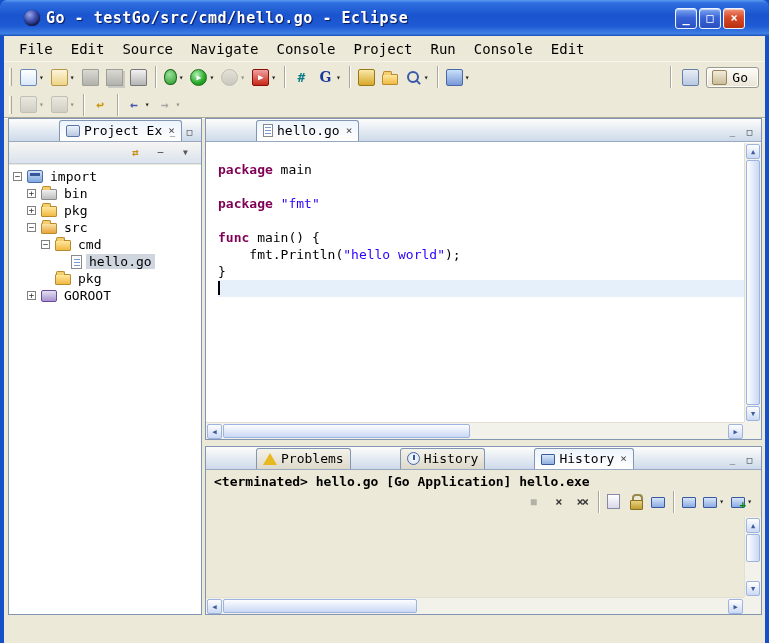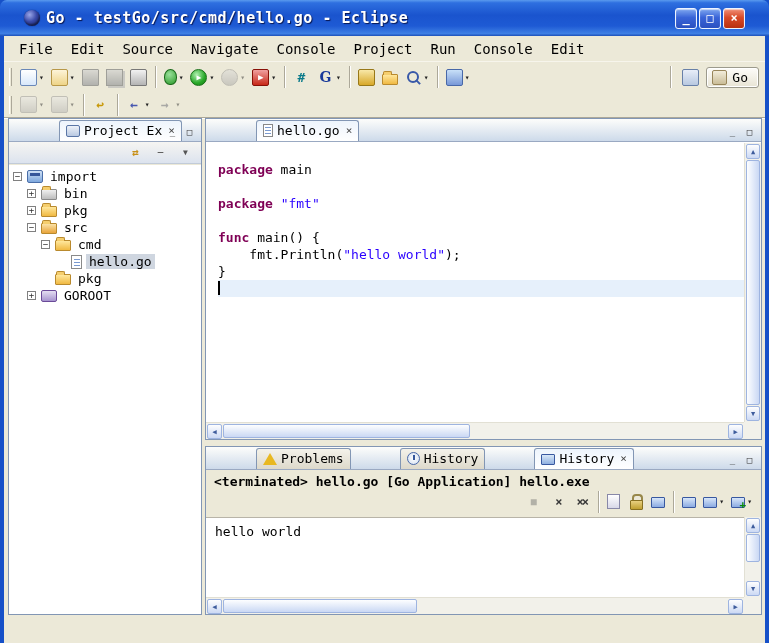--- a/index.html
+++ b/index.html
@@ -450,23 +450,20 @@
           </span>
           <span class="tb-btn">
             <span class="ic ic-mon"></span>
             <span class="dd">▾</span>
           </span>
           <span class="tb-btn">
             <span class="ic ic-openc"></span>
             <span class="dd">▾</span>
           </span>
         </div>
-      <div class="console-body">
-        <div class="console-text">hello world</div>
-      </div>
       <div class="vscroll">
         <span class="sb-btn up">▲</span>
         <span class="sb-thumb"></span>
         <span class="sb-btn down">▼</span>
       </div>
       <div class="hscroll">
         <span class="sb-btn left">◀</span>
         <span class="sb-thumb"></span>
         <span class="sb-btn right">▶</span>
       </div>

